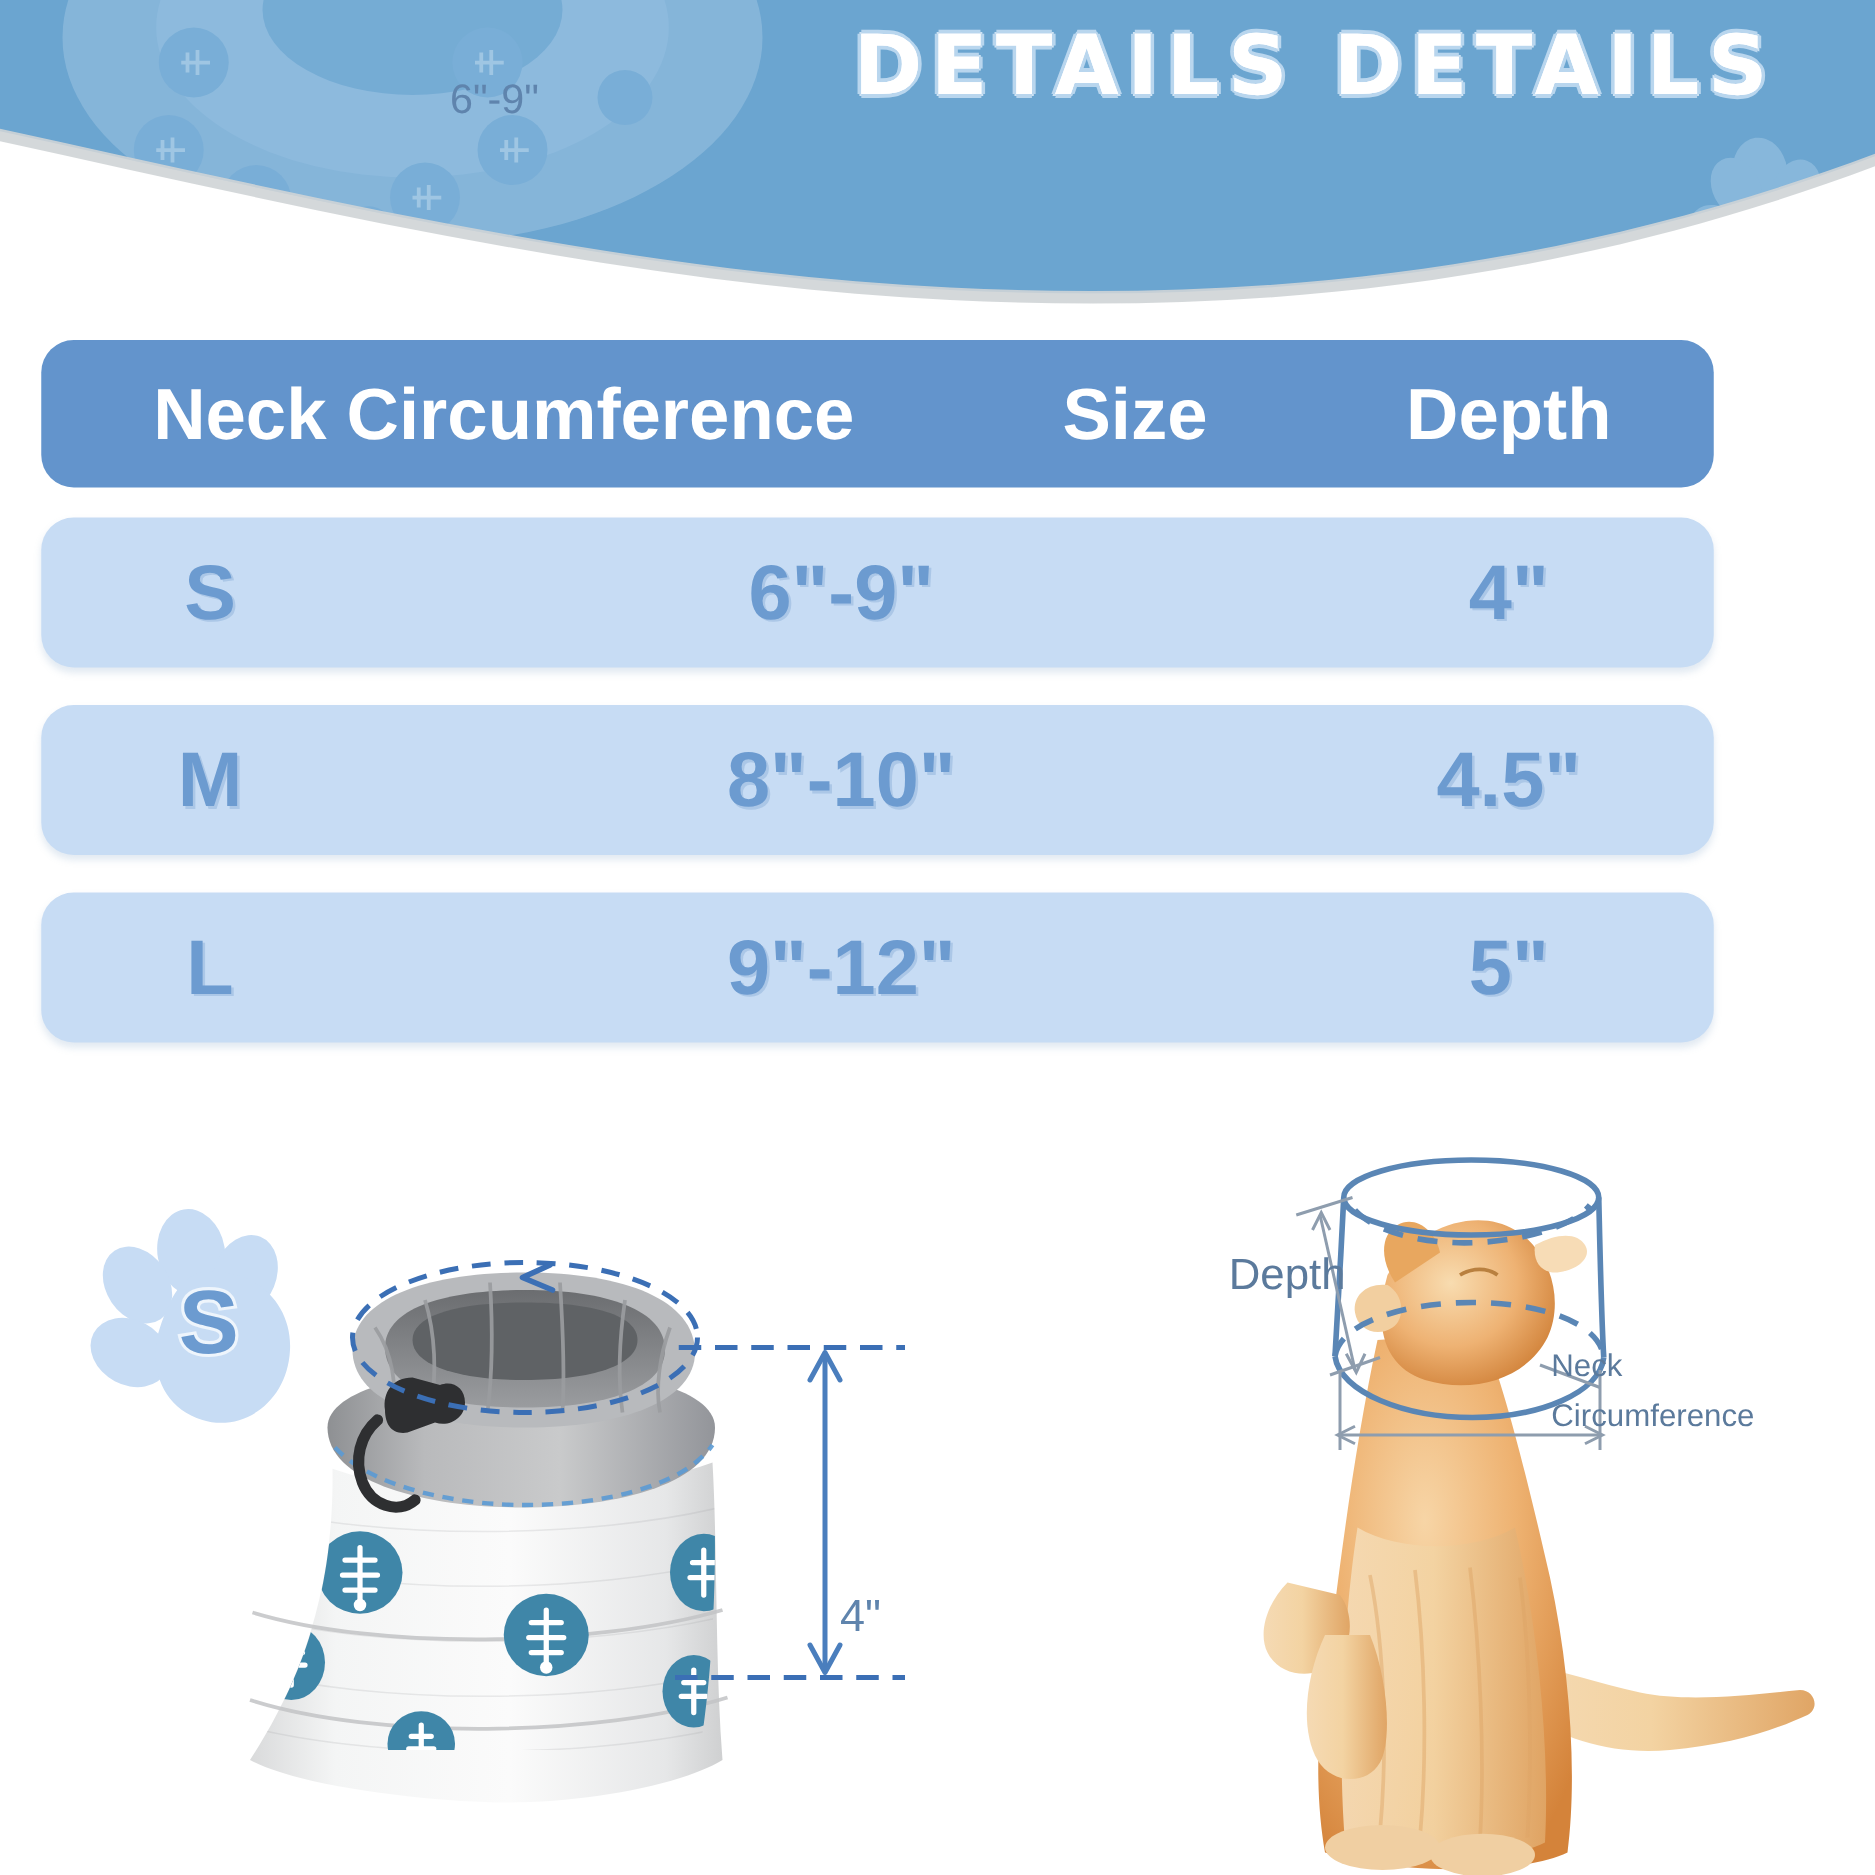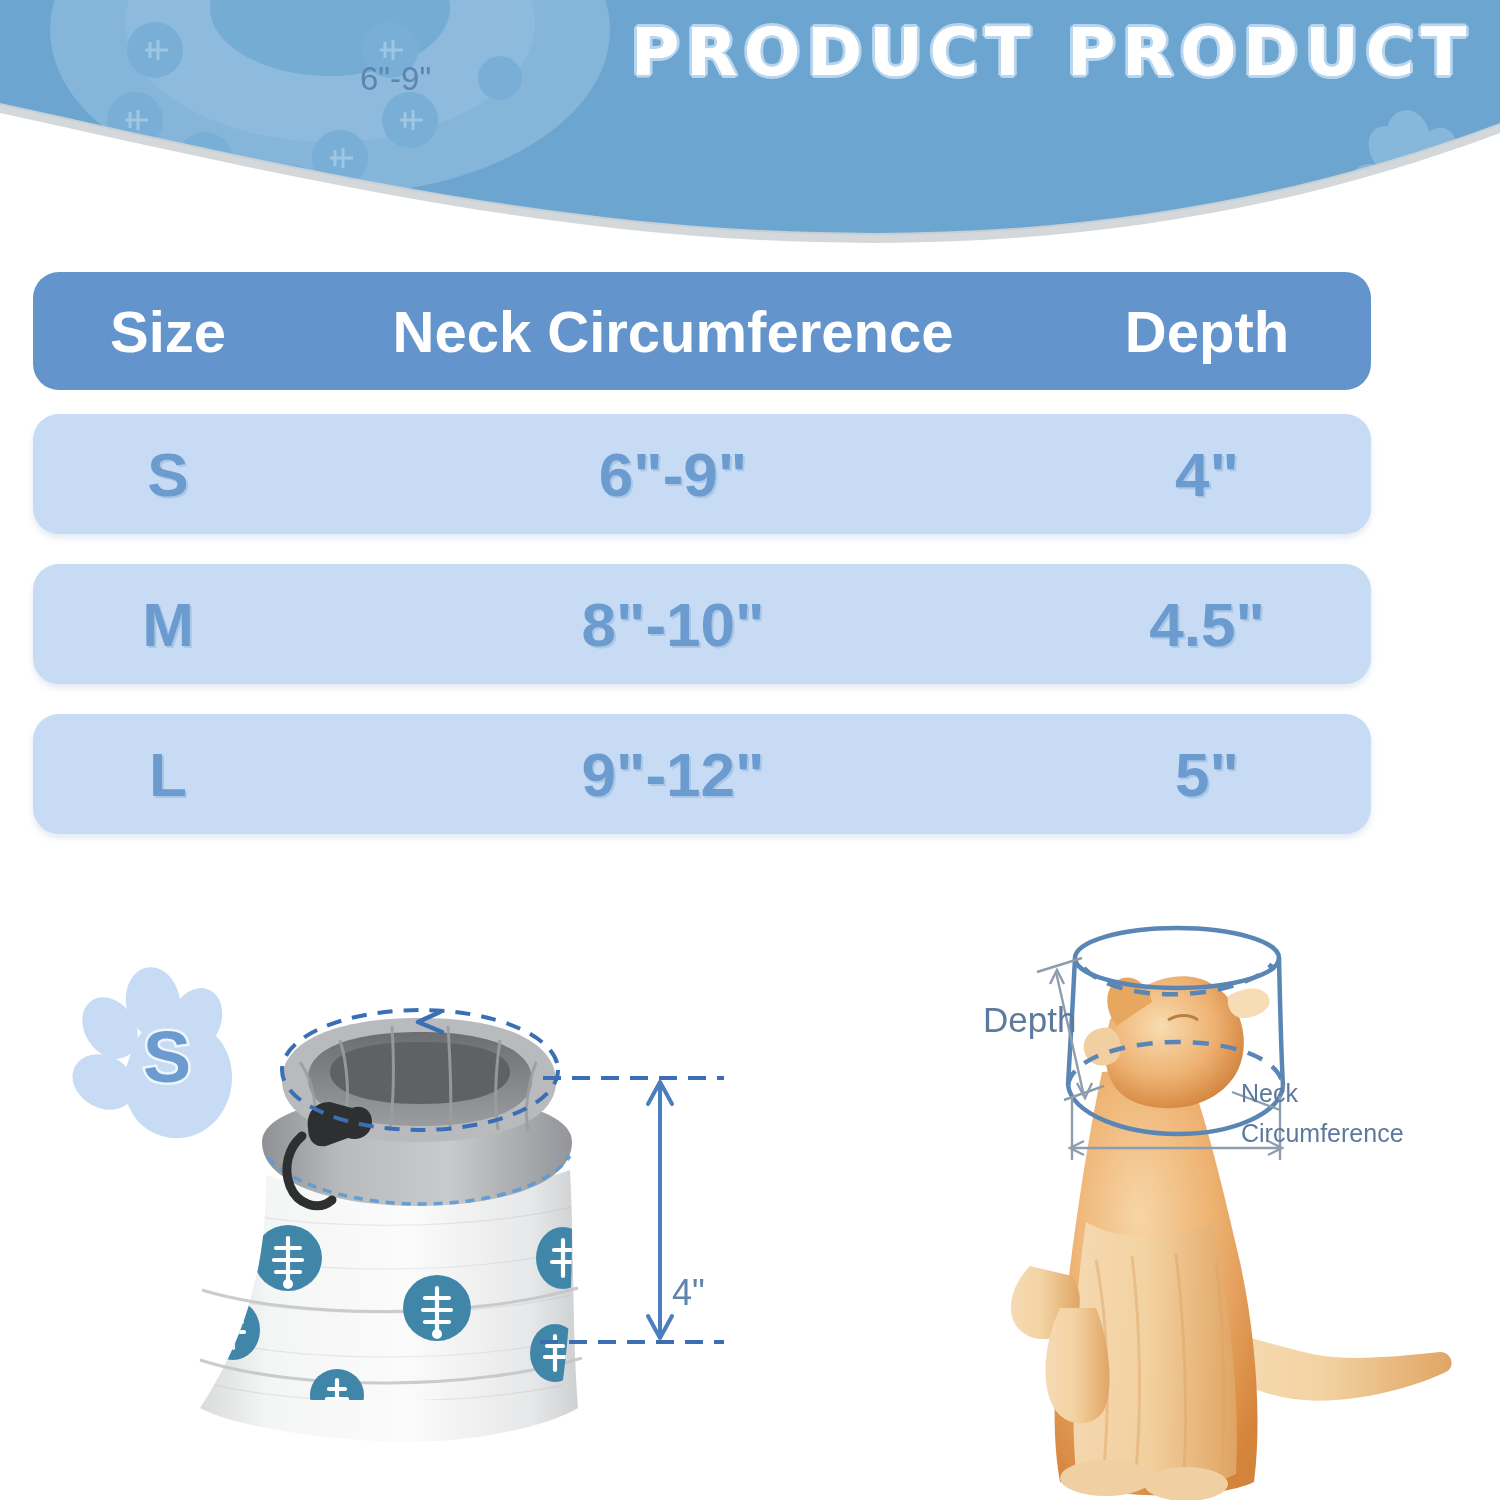--- a/index.html
+++ b/index.html
@@ -182,29 +182,29 @@
       <ellipse cx="1375" cy="187" rx="20" ry="26" transform="rotate(-46 1375 187)"></ellipse>
       <path d="M1418,168 C1444,168 1462,192 1452,212 C1442,232 1412,240 1395,226
                C1378,212 1386,182 1404,172 Z"></path>
     </g>
 
     <path d="M0,103 C250,158 500,217 760,230 C1020,243 1260,213 1500,123
              L1500,133 C1260,223 1020,253 760,240 C500,227 250,168 0,113 Z" fill="#cfd4d6" opacity="0.9"></path>
   </svg>
 
   <div class="banner-title">
-    <span class="banner-title-inner">PRODUCT PRODUCT</span>
+    <span class="banner-title-inner">DETAILS DETAILS</span>
   </div>
 </div>
 
 <div class="size-table">
 
   <div class="row head">
+    <div class="cell c-neck">Neck Circumference</div>
     <div class="cell c-size">Size</div>
-    <div class="cell c-neck">Neck Circumference</div>
     <div class="cell c-depth">Depth</div>
   </div>
 
   <div class="row body">
     <div class="cell c-size">S</div>
     <div class="cell c-neck">6"-9"</div>
     <div class="cell c-depth">4"</div>
   </div>
 
   <div class="row body">

